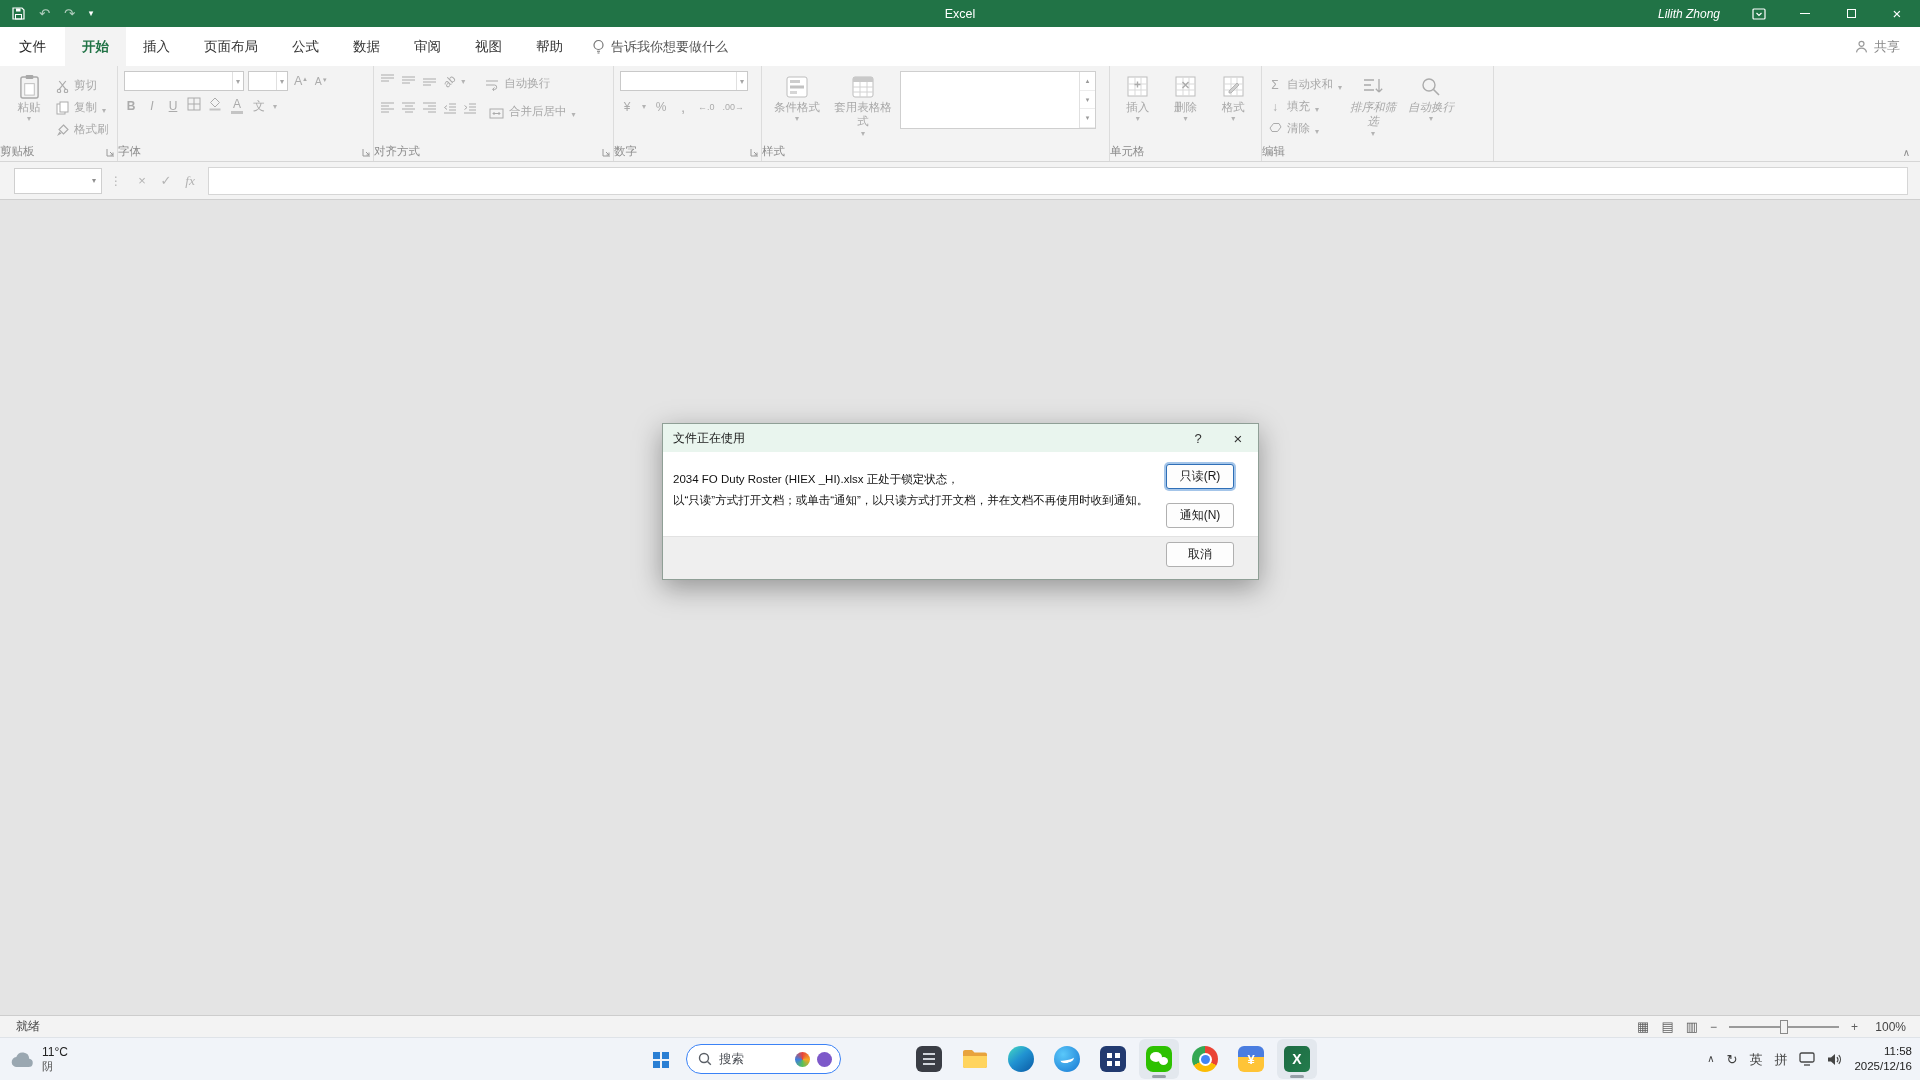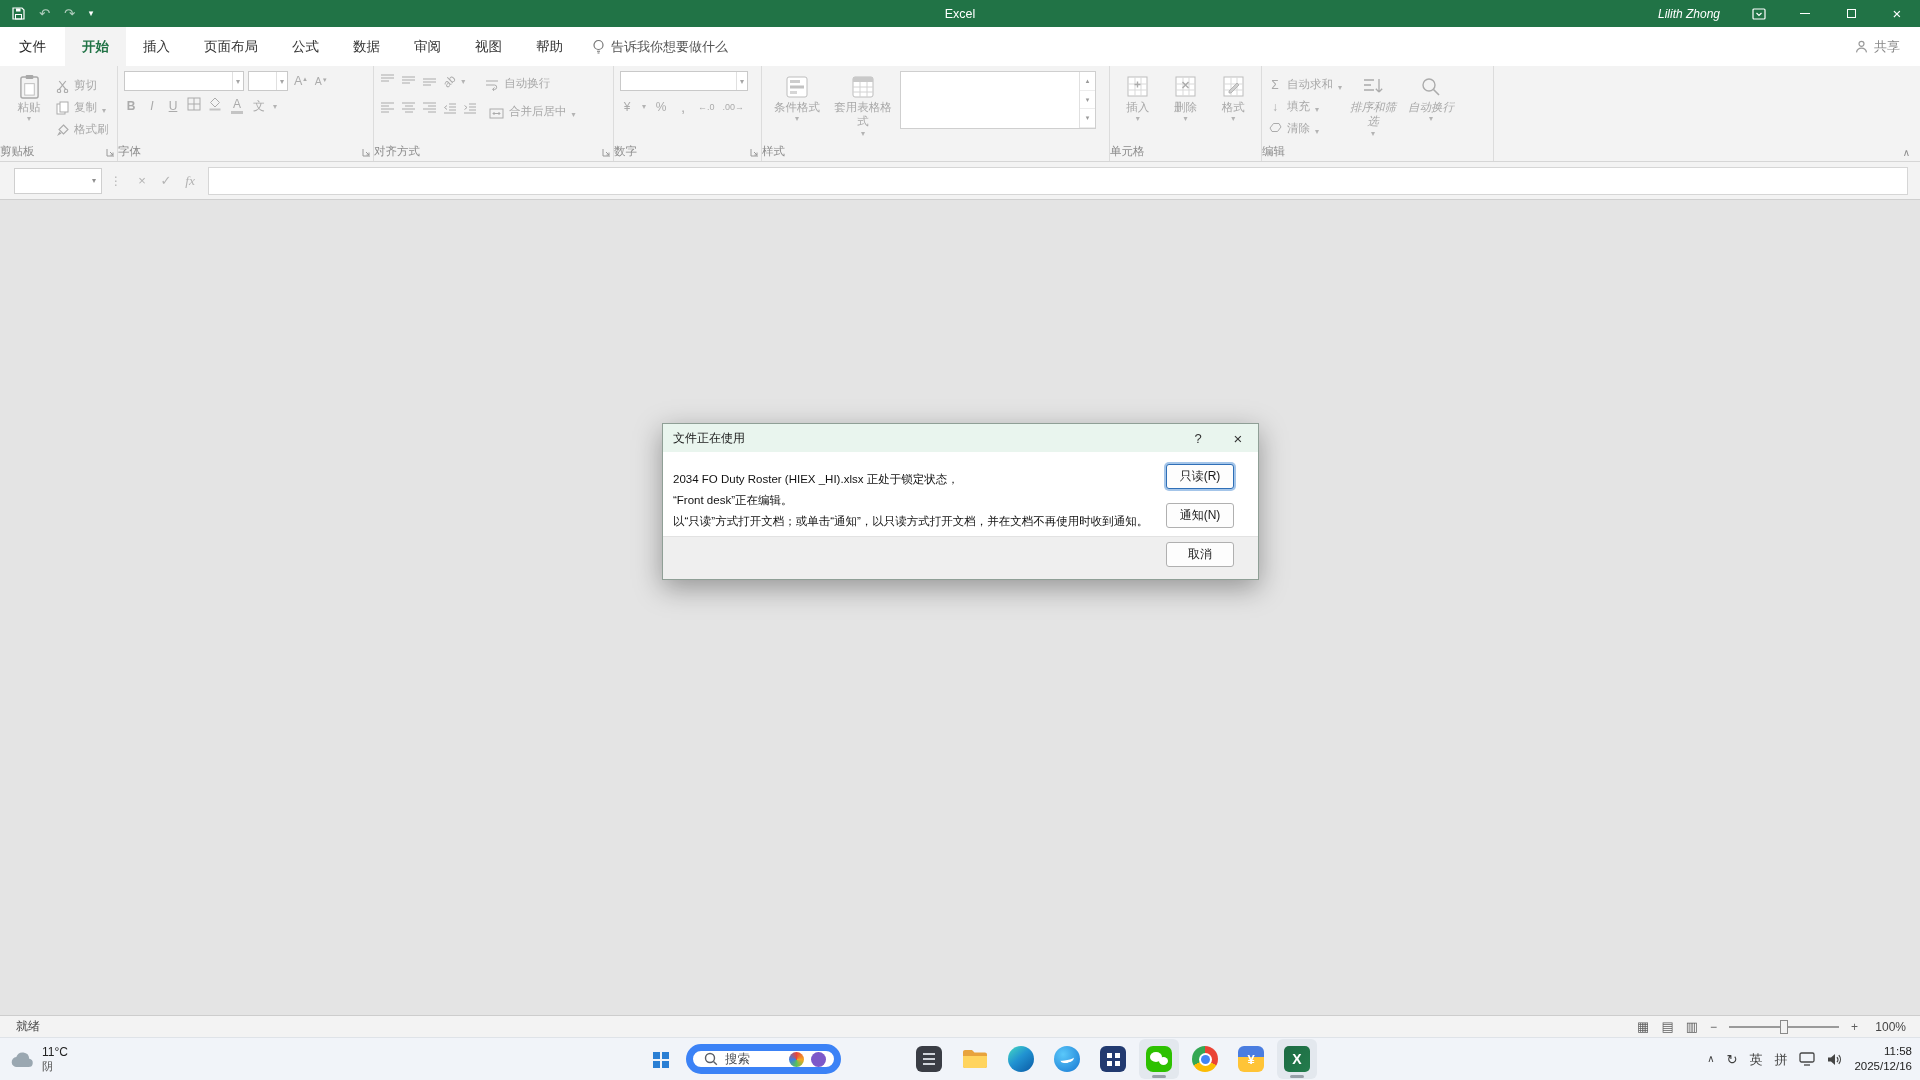--- a/index.html
+++ b/index.html
@@ -98,21 +98,21 @@
   .taskbar { height:43px; background:#f1f4f9; border-top:1px solid #dfe3e8; position:relative; flex:none; }
   .weather { position:absolute; left:10px; top:0; height:100%; display:flex; align-items:center; gap:7px; }
   .wtxt { display:flex; flex-direction:column; line-height:1.2; }
   .wtemp { font-size:12px; color:#222; }
   .wcond { font-size:11px; color:#555; }
   .tcenter { position:absolute; left:640px; top:0; height:100%; display:flex; align-items:center; gap:6px; }
   .slot { width:40px; height:40px; border-radius:6px; display:flex; align-items:center; justify-content:center; position:relative; }
   .slot.active { background:#e3e8ee; }
   .slot.active::after { content:""; position:absolute; bottom:1px; left:50%; transform:translateX(-50%); width:14px; height:3px; border-radius:2px; background:#98a0a8; }
   .spacer { width:56px; }
-  .searchbox { width:155px; height:30px; background:#fff; border:7px solid #3b82f6; border-radius:16px; display:flex; align-items:center; gap:7px; padding:0 8px 0 11px; }
+  .searchbox { width:155px; height:30px; background:#fff; border:1px solid #3b82f6; border-radius:16px; display:flex; align-items:center; gap:7px; padding:0 8px 0 11px; }
   .stext { font-size:12.5px; color:#4b4f55; }
   .sico { width:15px; height:15px; border-radius:50%; flex:none; }
   .sico.a { margin-left:auto; background:conic-gradient(#e8453c,#f5a623,#57c15a,#3f7de0,#e8453c); }
   .sico.b { background:#7d59c9; }
   .winlogo { width:7px; height:7px; background:#2a7fd4; box-shadow:9px 0 #2a7fd4, 0 9px #2a7fd4, 9px 9px #2a7fd4; margin:-8px 8px 0 0; }
   .darkapp { width:26px; height:26px; border-radius:6px; background:#3a3d45; display:flex; align-items:center; justify-content:center; }
   .darkapp i { width:12px; height:2px; background:#cfd3da; box-shadow:0 5px #cfd3da, 0 -5px #cfd3da; }
   .edge { width:26px; height:26px; border-radius:50%; background:linear-gradient(140deg,#45dbc1 0%,#2193d2 45%,#0a59a4 100%); }
   .blueapp { width:26px; height:26px; border-radius:50%; background:radial-gradient(circle at 35% 32%,#5ac8fa,#1677d2); position:relative; }
   .blueapp i { position:absolute; left:6px; top:9px; width:14px; height:8px; border-bottom:3px solid #fff; border-radius:50%; transform:rotate(-12deg); }
@@ -526,21 +526,20 @@
     <div class="dtitle">
       <span class="dtext">文件正在使用</span>
       <span class="dctls">
         <span class="dctl">?</span>
         <span class="dctl" style="font-size:15px">×</span>
       </span>
     </div>
     <div class="dfooter"></div>
     <div class="dbody">
       <div class="dline">2034 FO Duty Roster (HIEX _HI).xlsx 正处于锁定状态，</div>
-      <div class="dline">“Front desk”正在编辑。</div>
       <div class="dline nowrap">以“只读”方式打开文档；或单击“通知”，以只读方式打开文档，并在文档不再使用时收到通知。</div>
     </div>
     <div class="dbuttons">
       <button class="dbtn primary">只读(R)</button>
       <button class="dbtn">通知(N)</button>
       <button class="dbtn">取消</button>
     </div>
   </div>
 
   <div class="statusbar">

